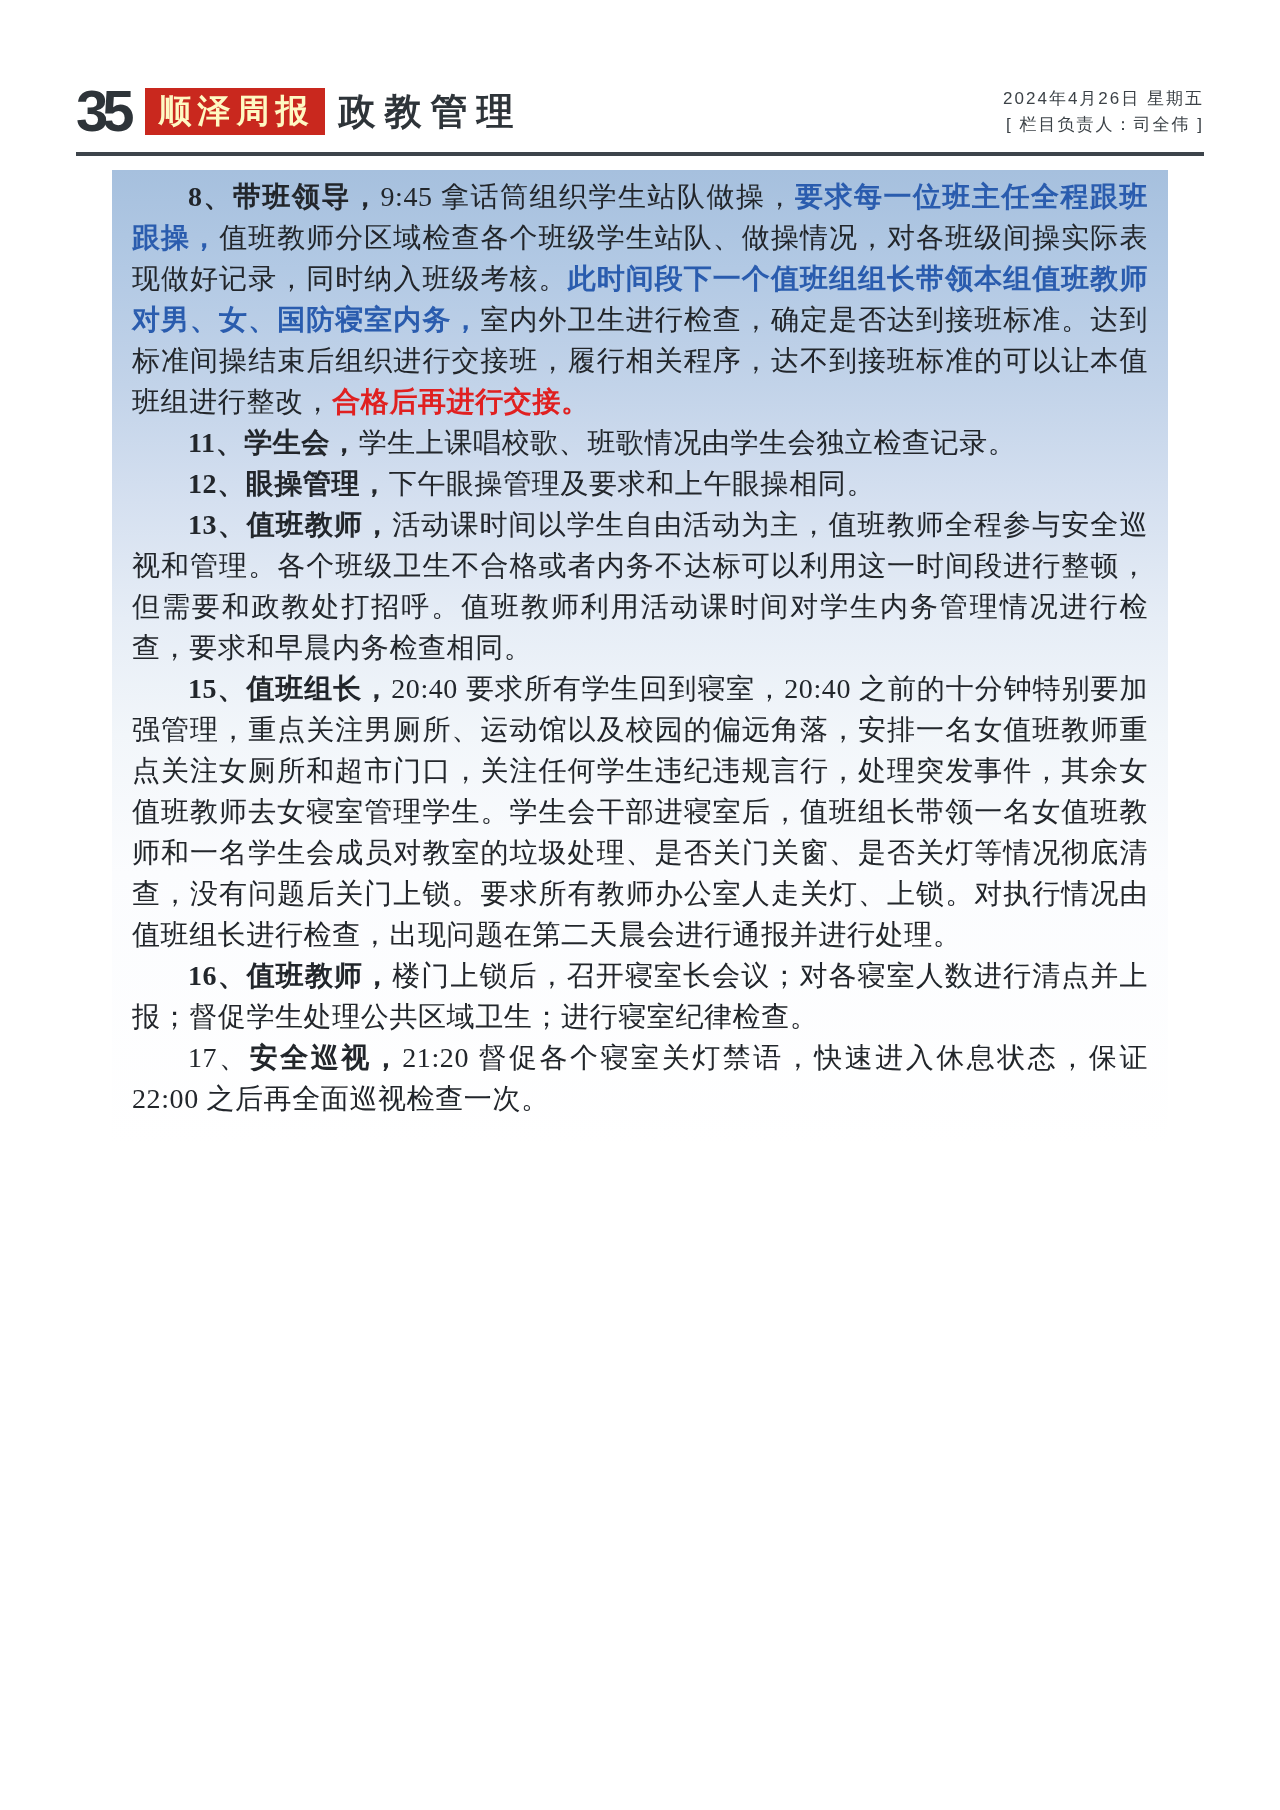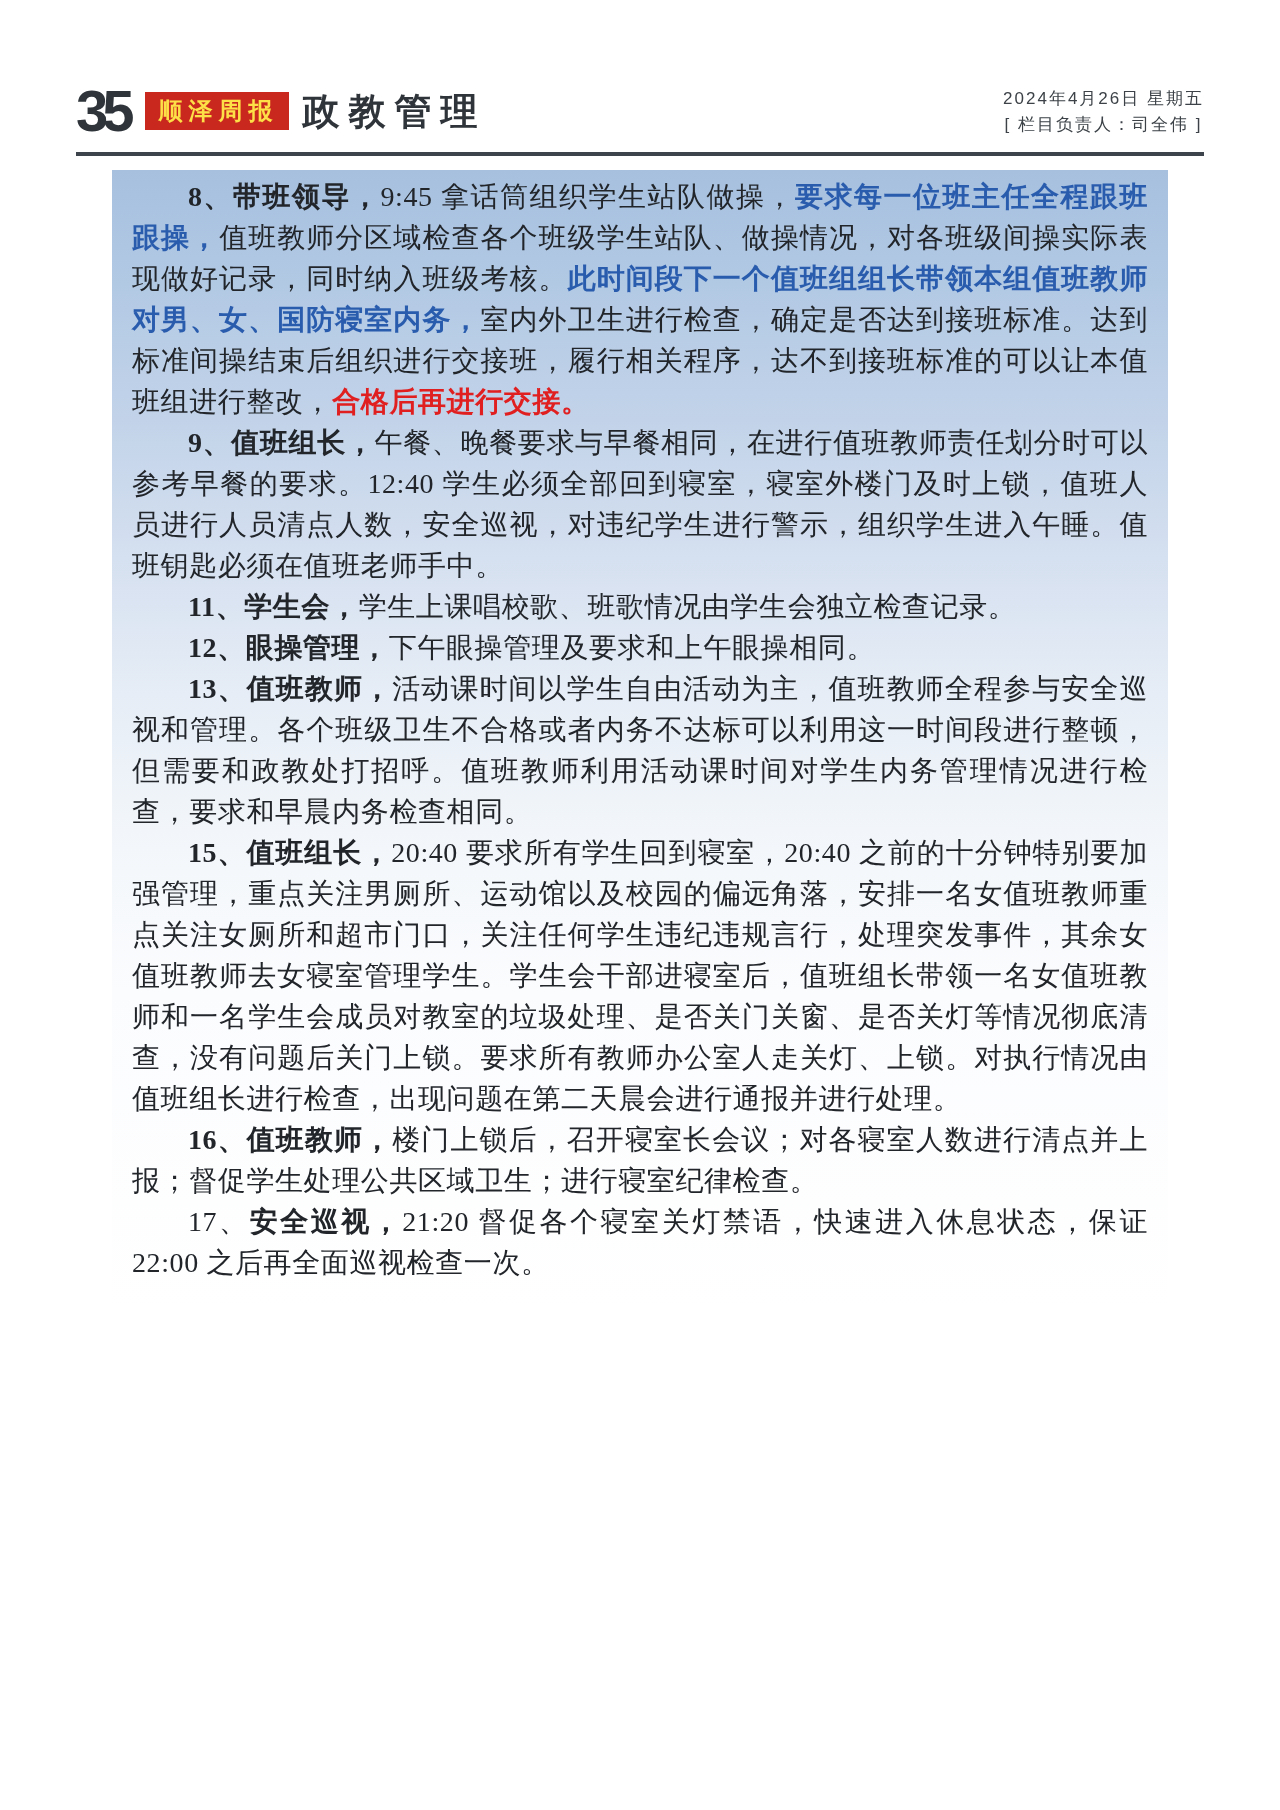--- a/index.html
+++ b/index.html
@@ -41,41 +41,41 @@
     font-family:"Liberation Sans","DejaVu Sans",sans-serif;
     font-size:58px;
     font-weight:bold;
     letter-spacing:-6px;
     color:var(--header-dark);
     line-height:1;
     padding-right:6px;
   }
   .masthead-box{
     background:var(--masthead-red);
-    color:#fde047;
+    color:#fef9c3;
     font-family:"Liberation Serif","DejaVu Serif",serif;
     font-weight:bold;
-    font-size:24px;
+    font-size:33px;
     letter-spacing:6px;
     padding:7px 10px 7px 14px;
     line-height:1;
     white-space:nowrap;
   }
   .section-title{
     font-family:"Liberation Sans","DejaVu Sans",sans-serif;
     font-size:37px;
     font-weight:bold;
     letter-spacing:9px;
     color:var(--header-dark);
     line-height:1;
     padding-left:4px;
     white-space:nowrap;
   }
   .header-meta{
-    text-align:center;
+    text-align:right;
     font-family:"Liberation Sans","DejaVu Sans",sans-serif;
     font-size:17px;
     color:#3c4247;
     line-height:26px;
     letter-spacing:2px;
     padding-bottom:2px;
     white-space:nowrap;
   }
   .header-divider{
     height:4px;
@@ -120,21 +120,20 @@
       <div>2024年4月26日 星期五</div>
       <div>[ 栏目负责人：司全伟 ]</div>
     </div>
   </div>
 
   <div class="header-divider"></div>
 
   <div class="article">
     <div>
         <p class="para"><span class="seg-bold">8、带班领导，</span><span class="seg-normal">9:45 拿话筒组织学生站队做操，</span><span class="seg-blue">要求每一位班主任全程跟班跟操，</span><span class="seg-normal">值班教师分区域检查各个班级学生站队、做操情况，对各班级间操实际表现做好记录，同时纳入班级考核。</span><span class="seg-blue">此时间段下一个值班组组长带领本组值班教师对男、女、国防寝室内务，</span><span class="seg-normal">室内外卫生进行检查，确定是否达到接班标准。达到标准间操结束后组织进行交接班，履行相关程序，达不到接班标准的可以让本值班组进行整改，</span><span class="seg-red">合格后再进行交接。</span></p>
-        <p class="para"><span class="seg-bold">9、值班组长，</span><span class="seg-normal">午餐、晚餐要求与早餐相同，在进行值班教师责任划分时可以参考早餐的要求。12:40 学生必须全部回到寝室，寝室外楼门及时上锁，值班人员进行人员清点人数，安全巡视，对违纪学生进行警示，组织学生进入午睡。值班钥匙必须在值班老师手中。</span></p>
         <p class="para"><span class="seg-bold">11、学生会，</span><span class="seg-normal">学生上课唱校歌、班歌情况由学生会独立检查记录。</span></p>
         <p class="para"><span class="seg-bold">12、眼操管理，</span><span class="seg-normal">下午眼操管理及要求和上午眼操相同。</span></p>
         <p class="para"><span class="seg-bold">13、值班教师，</span><span class="seg-normal">活动课时间以学生自由活动为主，值班教师全程参与安全巡视和管理。各个班级卫生不合格或者内务不达标可以利用这一时间段进行整顿，但需要和政教处打招呼。值班教师利用活动课时间对学生内务管理情况进行检查，要求和早晨内务检查相同。</span></p>
         <p class="para"><span class="seg-bold">15、值班组长，</span><span class="seg-normal">20:40 要求所有学生回到寝室，20:40 之前的十分钟特别要加强管理，重点关注男厕所、运动馆以及校园的偏远角落，安排一名女值班教师重点关注女厕所和超市门口，关注任何学生违纪违规言行，处理突发事件，其余女值班教师去女寝室管理学生。学生会干部进寝室后，值班组长带领一名女值班教师和一名学生会成员对教室的垃圾处理、是否关门关窗、是否关灯等情况彻底清查，没有问题后关门上锁。要求所有教师办公室人走关灯、上锁。对执行情况由值班组长进行检查，出现问题在第二天晨会进行通报并进行处理。</span></p>
         <p class="para"><span class="seg-bold">16、值班教师，</span><span class="seg-normal">楼门上锁后，召开寝室长会议；对各寝室人数进行清点并上报；督促学生处理公共区域卫生；进行寝室纪律检查。</span></p>
         <p class="para"><span class="seg-normal">17、</span><span class="seg-bold">安全巡视，</span><span class="seg-normal">21:20 督促各个寝室关灯禁语，快速进入休息状态，保证 22:00 之后再全面巡视检查一次。</span></p>
       </div>
   </div>
 
 </div>

